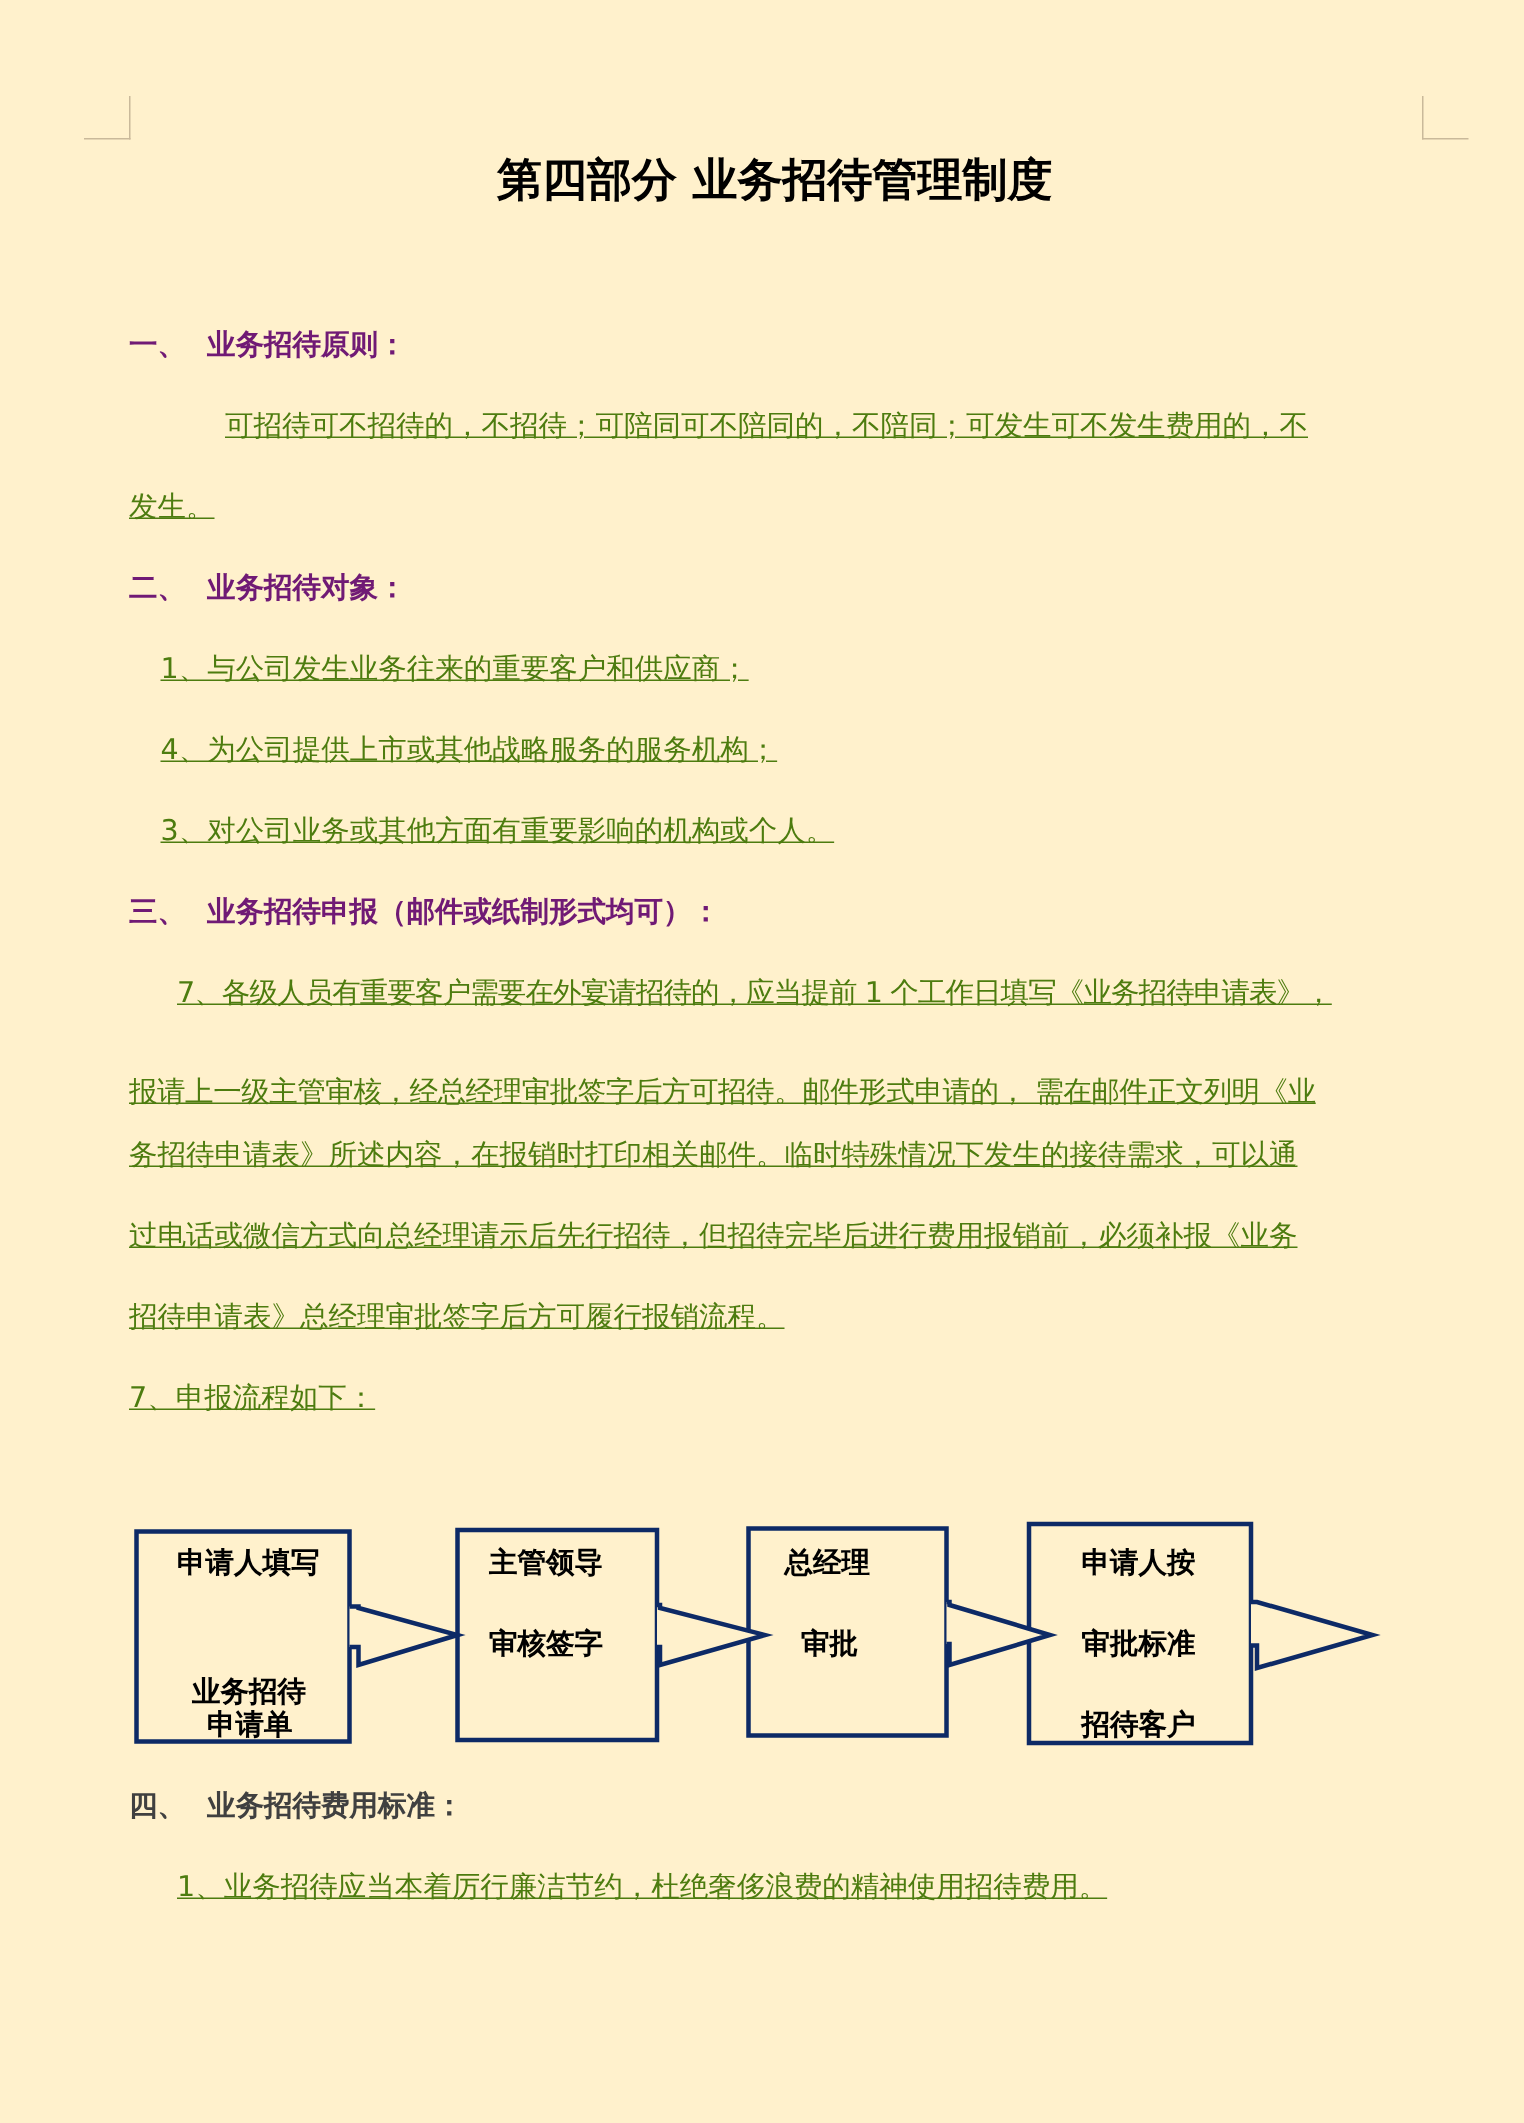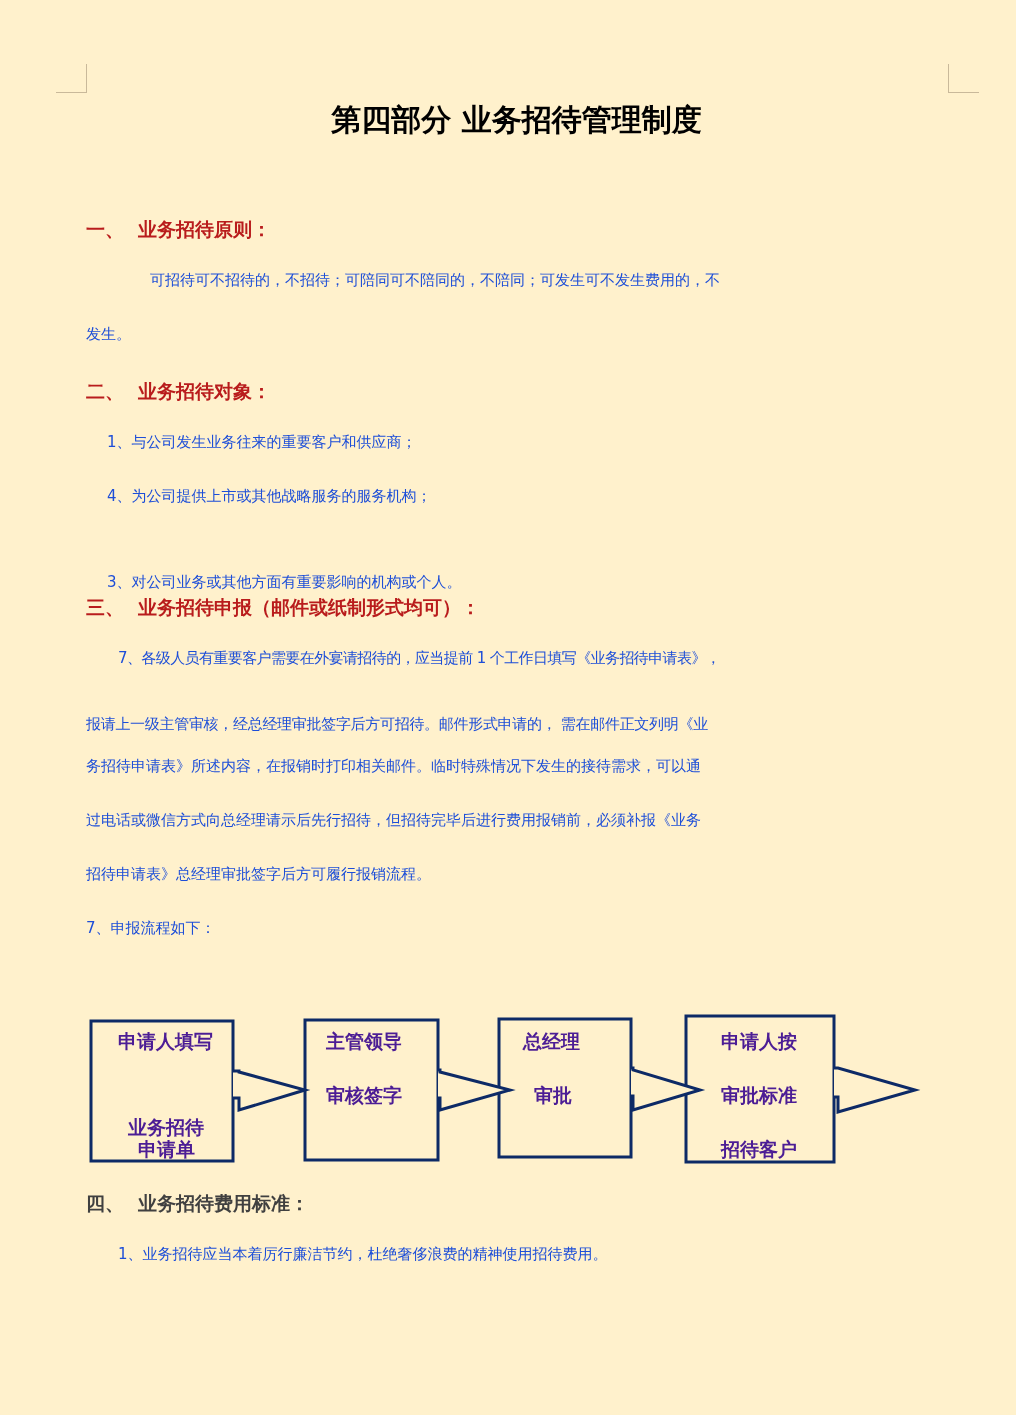--- a/index.html
+++ b/index.html
@@ -14,32 +14,33 @@
   .corner { position: absolute; border-color: #c9b99a; border-style: solid; width: 30px; height: 28px; }
   .corner.tl { left: 56px; top: 64px; border-width: 0 1px 1px 0; }
   .corner.tr { left: 948px; top: 64px; border-width: 0 0 1px 1px; }
 
   .title {
     position: absolute; left: 0; width: 1033px; top: 100px;
     text-align: center; font-size: 30px; font-weight: bold; letter-spacing: 0px;
     color: #000;
   }
   .h {
-    position: absolute; left: 86px; font-size: 19px; font-weight: bold; color: #b91c1c;
+    position: absolute; left: 86px; font-size: 19px; font-weight: bold; color: #701a75;
     white-space: nowrap;
   }
   .h.black { color: #404040; }
   .h .num { display: inline-block; width: 52px; }
   .p {
-    position: absolute; left: 86px; width: 864px; font-size: 15px; color: #1d4ed8;
+    position: absolute; left: 86px; width: 864px; font-size: 19px; color: #4d7c0f;
     white-space: nowrap;
+    text-decoration: underline;
   }
   .flow { position: absolute; left: 0; top: 1010px; width: 1016px; height: 160px; }
   .box-text {
-    position: absolute; font-size: 19px; font-weight: bold; color: #4c1d95; white-space: nowrap;
+    position: absolute; font-size: 19px; font-weight: bold; color: #000000; white-space: nowrap;
   }
 </style>
 </head>
 <body>
 
 <div class="corner tl"></div>
 <div class="corner tr"></div>
 
 <div class="title">第四部分  业务招待管理制度</div>
 
@@ -47,21 +48,21 @@
   <span class="num">一、</span><span>业务招待原则：</span>
 </div>
 <div class="p" style="top:271px; left:150px;">可招待可不招待的，不招待；可陪同可不陪同的，不陪同；可发生可不发生费用的，不</div>
 <div class="p" style="top:325px;">发生。</div>
 
 <div class="h" style="top:379px;">
   <span class="num">二、</span><span>业务招待对象：</span>
 </div>
 <div class="p" style="top:433px; left:107px;">1、与公司发生业务往来的重要客户和供应商；</div>
 <div class="p" style="top:487px; left:107px;">4、为公司提供上市或其他战略服务的服务机构；</div>
-<div class="p" style="top:541px; left:107px;margin-top:32px;">3、对公司业务或其他方面有重要影响的机构或个人。</div>
+<div class="p" style="top:541px; left:107px;">3、对公司业务或其他方面有重要影响的机构或个人。</div>
 
 <div class="h" style="top:595px;">
   <span class="num">三、</span><span>业务招待申报（邮件或纸制形式均可）：</span>
 </div>
 <div class="p" style="top:649px; left:118px; letter-spacing:-0.6px;">7、各级人员有重要客户需要在外宴请招待的，应当提前 1 个工作日填写《业务招待申请表》，</div>
 <div class="p" style="top:703px; letter-spacing:-0.3px;margin-top:12px;">报请上一级主管审核，经总经理审批签字后方可招待。邮件形式申请的， 需在邮件正文列明《业</div>
 <div class="p" style="top:757px;">务招待申请表》所述内容，在报销时打印相关邮件。临时特殊情况下发生的接待需求，可以通</div>
 <div class="p" style="top:811px;">过电话或微信方式向总经理请示后先行招待，但招待完毕后进行费用报销前，必须补报《业务</div>
 <div class="p" style="top:865px;">招待申请表》总经理审批签字后方可履行报销流程。</div>
 <div class="p" style="top:919px;">7、申报流程如下：</div>

